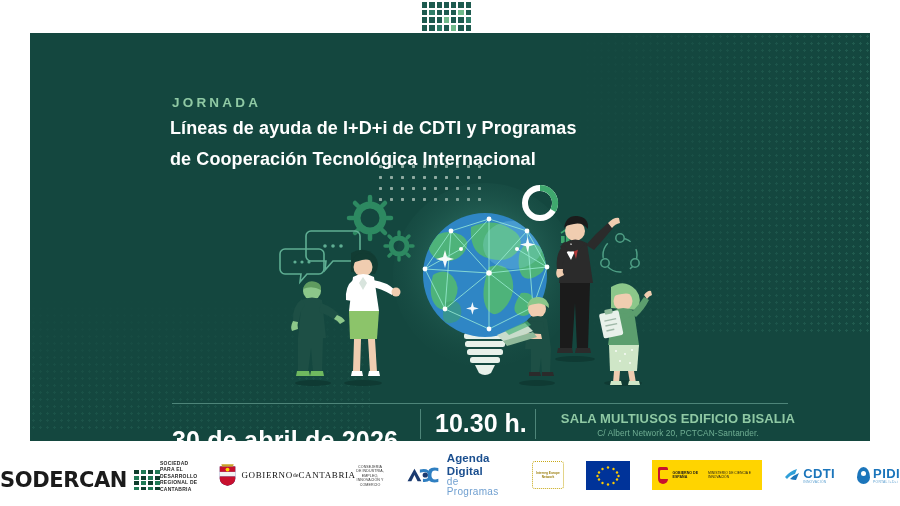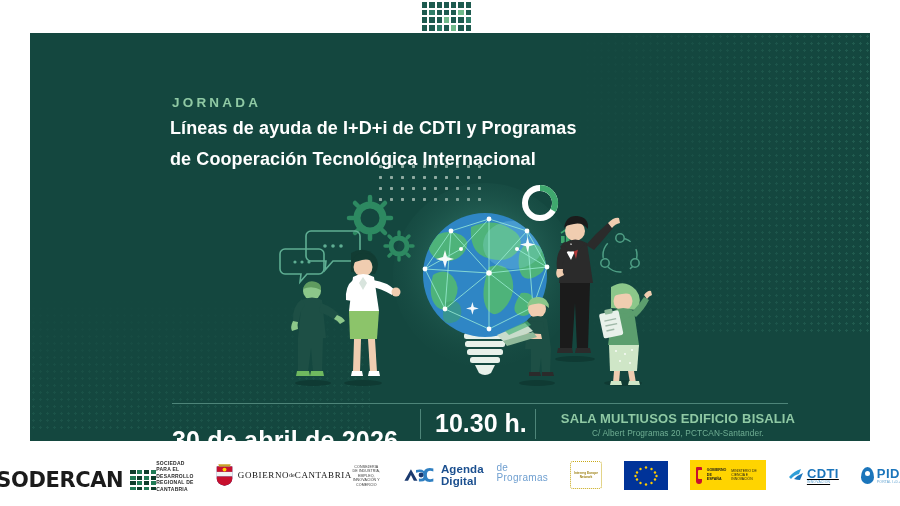--- a/index.html
+++ b/index.html
@@ -118,42 +118,42 @@
   
   #logo-gobierno{gap:5px;}
   #gob-text{display:flex;flex-direction:row;align-items:center;}
   #gob-l1{font-family:"Liberation Serif",serif;font-size:9px;letter-spacing:.6px;color:#111;}
   #gob-l2{font-family:"Liberation Serif",serif;font-size:6px;color:#111;}
   #gob-l3{font-family:"Liberation Serif",serif;font-size:9px;letter-spacing:.6px;color:#111;}
   #gob-l4{font-size:3.6px;line-height:4.6px;text-align:center;color:#333;margin-top:2px;letter-spacing:.1px;}
 
   
   #logo-agenda{gap:5px;}
-  #ad-text{display:flex;flex-direction:row;line-height:1.05;}
+  #ad-text{display:flex;flex-direction:column;line-height:1.05;}
   #ad-l1{font-size:11.5px;font-weight:700;color:#1b4f8f;letter-spacing:.1px;}
   #ad-l2{font-size:10px;font-weight:400;color:#6f9fd0;letter-spacing:.3px;}
 
   
   #eu-seal{
     width:30px;height:26px;border:1px dotted #c8a915;border-radius:3px;
     display:flex;align-items:center;justify-content:center;
     font-size:3.2px;line-height:4px;color:#9c7f10;text-align:center;font-weight:700;
   }
   #es-bar{
     height:30px;background:#ffd400;display:flex;align-items:center;gap:5px;padding:0 6px;
   }
   #es-shield{width:13px;height:17px;background:#c8102e;border-radius:2px 2px 6px 6px;position:relative;}
   #es-shield::after{content:"";position:absolute;left:2px;top:3px;width:9px;height:9px;background:#ffd400;border-radius:1px;}
   #es-t1{font-size:3.6px;line-height:4.4px;color:#1a1a1a;font-weight:700;}
   #es-t2{font-size:3.4px;line-height:4.2px;color:#1a1a1a;}
 
   
   #logo-cdti{gap:3px;}
   #cdti-mark{width:16px;height:14px;position:relative;}
-  #cdti-word{display:flex;flex-direction:column;text-decoration:underline;}
+  #cdti-word{display:flex;flex-direction:column;}
   #cdti-t{font-size:13px;font-weight:700;color:#1b75bb;letter-spacing:.4px;line-height:13px;}
   #cdti-s{font-size:3.4px;color:#5b9fd0;letter-spacing:.2px;}
 
   
   #logo-pidi{gap:3px;}
   #pidi-pin{
     width:13px;height:17px;background:#1b75bb;
     border-radius:50% 50% 50% 50%/60% 60% 40% 40%;position:relative;
   }
   #pidi-pin::after{
@@ -471,21 +471,21 @@
     </svg>
   </div>
 
   <div id="rule-top"></div>
   <div id="date">30 de abril de 2026</div>
   <div id="sep1"></div>
   <div id="time">10.30 h.</div>
   <div id="sep2"></div>
   <div id="venue">
     <span id="venue-name">SALA MULTIUSOS EDIFICIO BISALIA</span>
-    <span id="venue-addr">C/ Albert Programas 20, PCTCAN-Santander.</span>
+    <span id="venue-addr">C/ Albert Network 20, PCTCAN-Santander.</span>
   </div>
 
 </div>
 
 <div id="logos">
 
   <div class="logo" id="logo-sodercan">
     <div id="sodercan-row">
       <span id="sodercan-word">SODERCAN</span>
       <span id="sodercan-grid">

